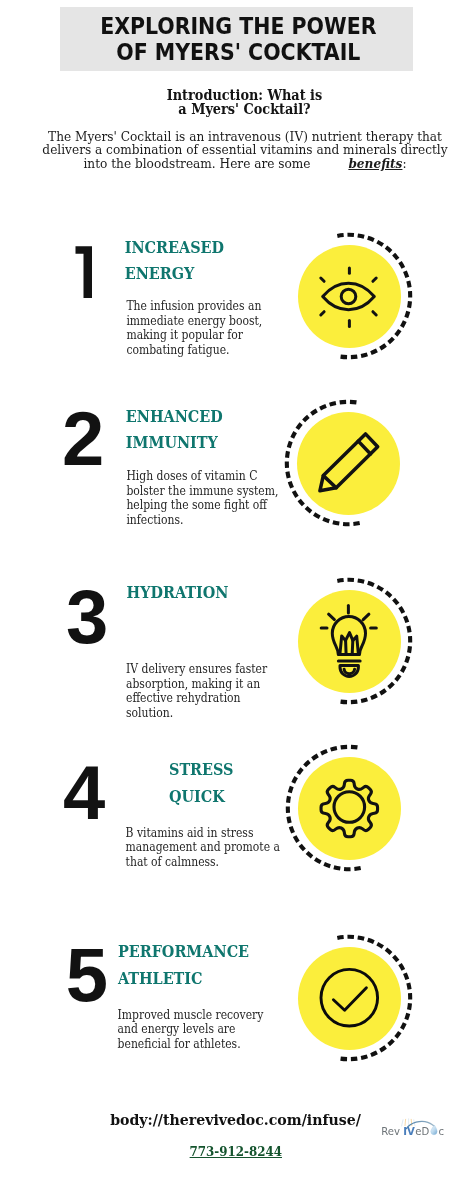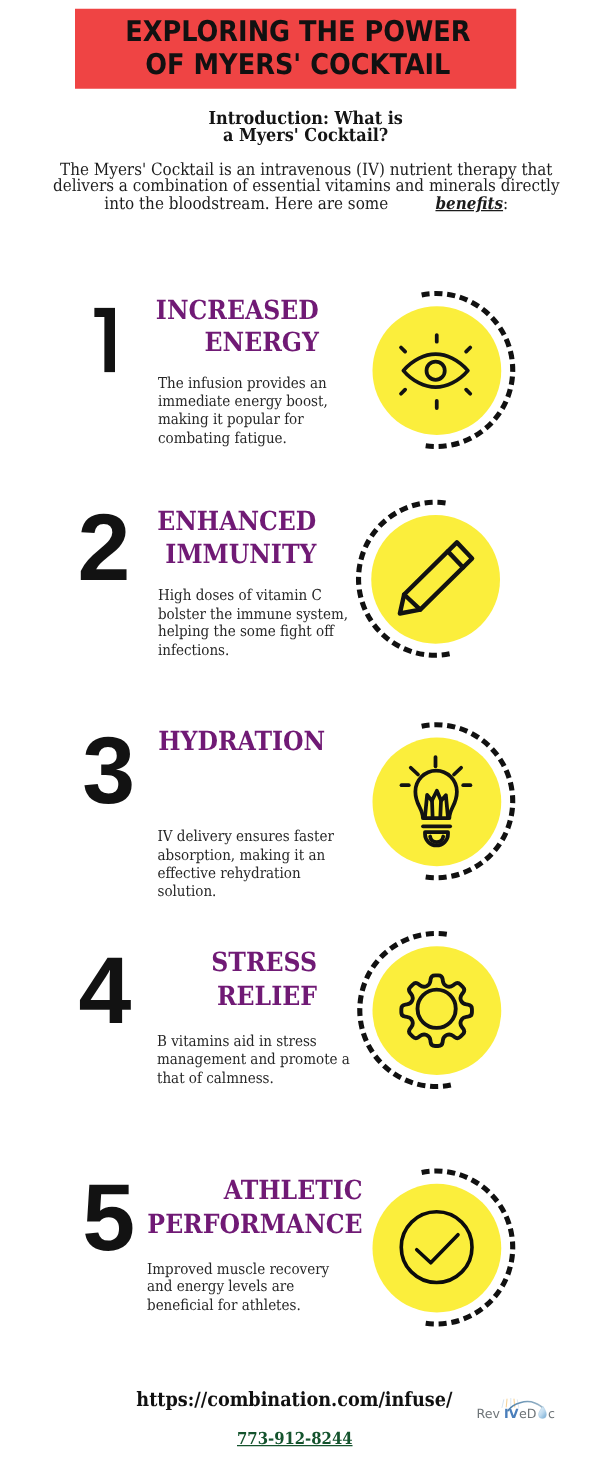--- a/index.html
+++ b/index.html
@@ -7,21 +7,21 @@
   body{
     width:474px;height:1185px;background:#ffffff;overflow:hidden;
     font-family:"Liberation Serif",serif;color:#1a1a1a;
     -webkit-font-smoothing:antialiased;
   }
   .page{position:relative;width:474px;height:1185px;}
 
   
   .title-box{
     position:absolute;left:60px;top:7px;width:353px;height:64px;
-    background:#ef4444;
+    background:#e5e5e5;
   }
   .title-text{
     position:absolute;left:1.8px;top:7.0px;width:353px;
     text-align:center;
     font-family:"DejaVu Sans Condensed",sans-serif;
     font-weight:bold;font-size:22.8px;line-height:25.8px;
     letter-spacing:0px;
     color:#111111;
     box-sizing:border-box;
   }
@@ -42,23 +42,22 @@
   .num{
     position:absolute;
     font-family:"Liberation Sans",sans-serif;font-weight:bold;
     font-size:76px;line-height:76px;color:#121212;
   }
   .num svg{display:block;}
   .sr{position:absolute;width:1px;height:1px;overflow:hidden;clip:rect(0 0 0 0);white-space:nowrap;}
   .head{
     position:absolute;
     font-family:"DejaVu Serif Condensed",serif;font-weight:bold;
-    font-size:21px;line-height:26.3px;color:#701a75;
+    font-size:16px;line-height:26.3px;color:#0f766e;
     white-space:nowrap;
-    text-align:right;
   }
   .body{
     position:absolute;
     font-family:"DejaVu Serif Condensed",serif;
     font-size:12px;line-height:14.55px;color:#262626;
     white-space:nowrap;
   }
   .icon-wrap{position:absolute;width:140px;height:140px;}
   .disc{
     position:absolute;left:19px;top:19px;width:103px;height:103px;
@@ -198,21 +197,21 @@
       <path d="M23.2 38.1 L29.0 38.1"></path>
       <path d="M72.6 38.1 L78.3 38.1"></path>
     </g>
             </svg></div>
         </div>
       </div>
       <div class="row" style="top: 0px;">
         <div class="num" style="left: 62.9px; top: 755.3px;">4</div>
         <div class="head" style="left: 137px; top: 757.4px; margin-left: 32px;">
           <div>STRESS</div>
-          <div>RELIEF</div>
+          <div>QUICK</div>
         </div>
         <div class="body" style="left: 125.6px; top: 825.8px;">
           <div>B vitamins aid in stress</div>
           <div>management and promote a</div>
           <div>that of calmness.</div>
         </div>
         <div class="icon-wrap" style="left: 278.5px; top: 738.2px;">
           <div class="dashring"><svg width="140" height="140" viewBox="0 0 140 140">
       <path d="M 81.68 130.08 A 61.2 61.2 0 1 1 81.68 9.92" fill="none" stroke="#111" stroke-width="4.1" stroke-linecap="butt" stroke-dasharray="6.50 3.77"></path>
     </svg></div>
@@ -221,22 +220,22 @@
               <g fill="none" stroke="#121212" stroke-width="3.1" stroke-linecap="round" stroke-linejoin="round">
       <circle cx="51.3" cy="50.0" r="15.3"></circle>
       <path d="M 43.23 32.01 Q 45.97 30.88 46.33 27.70 L 46.47 26.43 Q 46.83 23.25 50.03 23.25 L 52.57 23.25 Q 55.77 23.25 56.13 26.43 L 56.27 27.70 Q 56.63 30.88 59.37 32.01 L 59.37 32.01 Q 62.11 33.15 64.61 31.15 L 65.61 30.36 Q 68.11 28.36 70.37 30.62 L 72.18 32.43 Q 74.44 34.69 72.44 37.19 L 71.65 38.19 Q 69.65 40.69 70.79 43.43 L 70.79 43.43 Q 71.92 46.17 75.10 46.53 L 76.37 46.67 Q 79.55 47.03 79.55 50.23 L 79.55 52.77 Q 79.55 55.97 76.37 56.33 L 75.10 56.47 Q 71.92 56.83 70.79 59.57 L 70.79 59.57 Q 69.65 62.31 71.65 64.81 L 72.44 65.81 Q 74.44 68.31 72.18 70.57 L 70.37 72.38 Q 68.11 74.64 65.61 72.64 L 64.61 71.85 Q 62.11 69.85 59.37 70.99 L 59.37 70.99 Q 56.63 72.12 56.27 75.30 L 56.13 76.57 Q 55.77 79.75 52.57 79.75 L 50.03 79.75 Q 46.83 79.75 46.47 76.57 L 46.33 75.30 Q 45.97 72.12 43.23 70.99 L 43.23 70.99 Q 40.49 69.85 37.99 71.85 L 36.99 72.64 Q 34.49 74.64 32.23 72.38 L 30.42 70.57 Q 28.16 68.31 30.16 65.81 L 30.95 64.81 Q 32.95 62.31 31.81 59.57 L 31.81 59.57 Q 30.68 56.83 27.50 56.47 L 26.23 56.33 Q 23.05 55.97 23.05 52.77 L 23.05 50.23 Q 23.05 47.03 26.23 46.67 L 27.50 46.53 Q 30.68 46.17 31.81 43.43 L 31.81 43.43 Q 32.95 40.69 30.95 38.19 L 30.16 37.19 Q 28.16 34.69 30.42 32.43 L 32.23 30.62 Q 34.49 28.36 36.99 30.36 L 37.99 31.15 Q 40.49 33.15 43.23 32.01 Z"></path>
     </g>
             </svg></div>
         </div>
       </div>
       <div class="row" style="top: 0px;">
         <div class="num" style="left: 65.8px; top: 936.8px;">5</div>
         <div class="head" style="left: 117.9px; top: 939.3px;">
+          <div>PERFORMANCE</div>
           <div>ATHLETIC</div>
-          <div>PERFORMANCE</div>
         </div>
         <div class="body" style="left: 117.6px; top: 1007.9px;">
           <div> Improved muscle recovery</div>
           <div>and energy levels are</div>
           <div>beneficial for athletes.</div>
         </div>
         <div class="icon-wrap" style="left: 278.5px; top: 928px;">
           <div class="dashring"><svg width="140" height="140" viewBox="0 0 140 140">
       <path d="M 58.32 9.92 A 61.2 61.2 0 1 1 58.32 130.08" fill="none" stroke="#111" stroke-width="4.1" stroke-linecap="butt" stroke-dasharray="6.50 3.77"></path>
     </svg></div>
@@ -244,21 +243,21 @@
           <div class="glyph"><svg width="103" height="103" viewBox="0 0 103 103">
               <g fill="none" stroke="#0b0b0b" stroke-width="2.9" stroke-linecap="round" stroke-linejoin="round">
       <circle cx="51.3" cy="50.7" r="28.3"></circle>
       <path d="M35.4 52.8 L46.6 63.2 L68.4 40.8"></path>
     </g>
             </svg></div>
         </div>
       </div>
     </div>
 
-  <div class="url">https://combination.com/infuse/</div>
+  <div class="url">body://therevivedoc.com/infuse/</div>
   <div class="phone"><span>773-912-8244</span></div>
 
   <div class="logo">
 <svg width="96" height="34" viewBox="0 0 96 34" aria-hidden="true">
   <defs>
     <linearGradient id="dropg" x1="0.15" y1="0.05" x2="0.85" y2="0.95">
       <stop offset="0" stop-color="#e8f2fa"></stop>
             <stop offset="0.55" stop-color="#bcd9ee"></stop>
             <stop offset="1" stop-color="#7fb0d6"></stop>
     </linearGradient>

